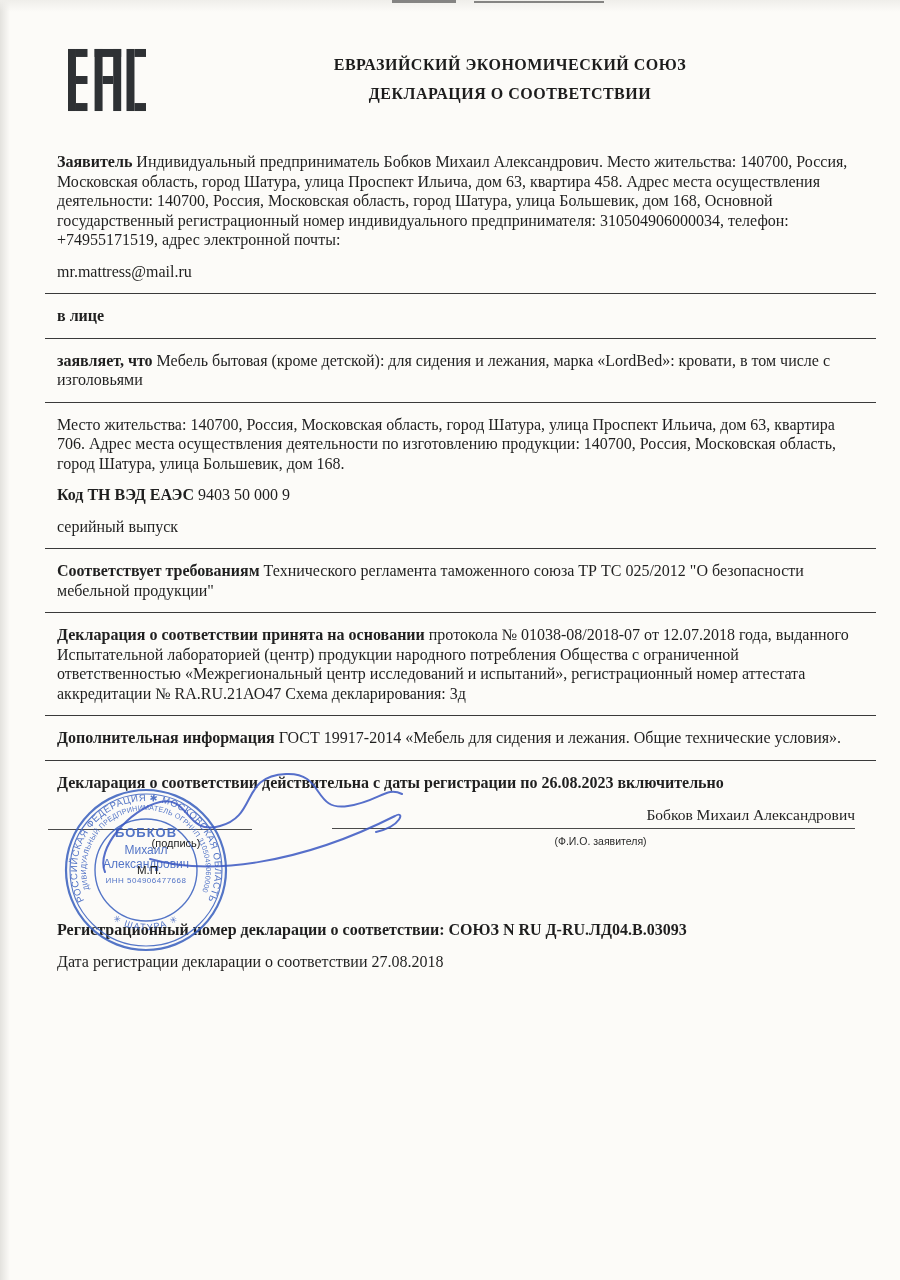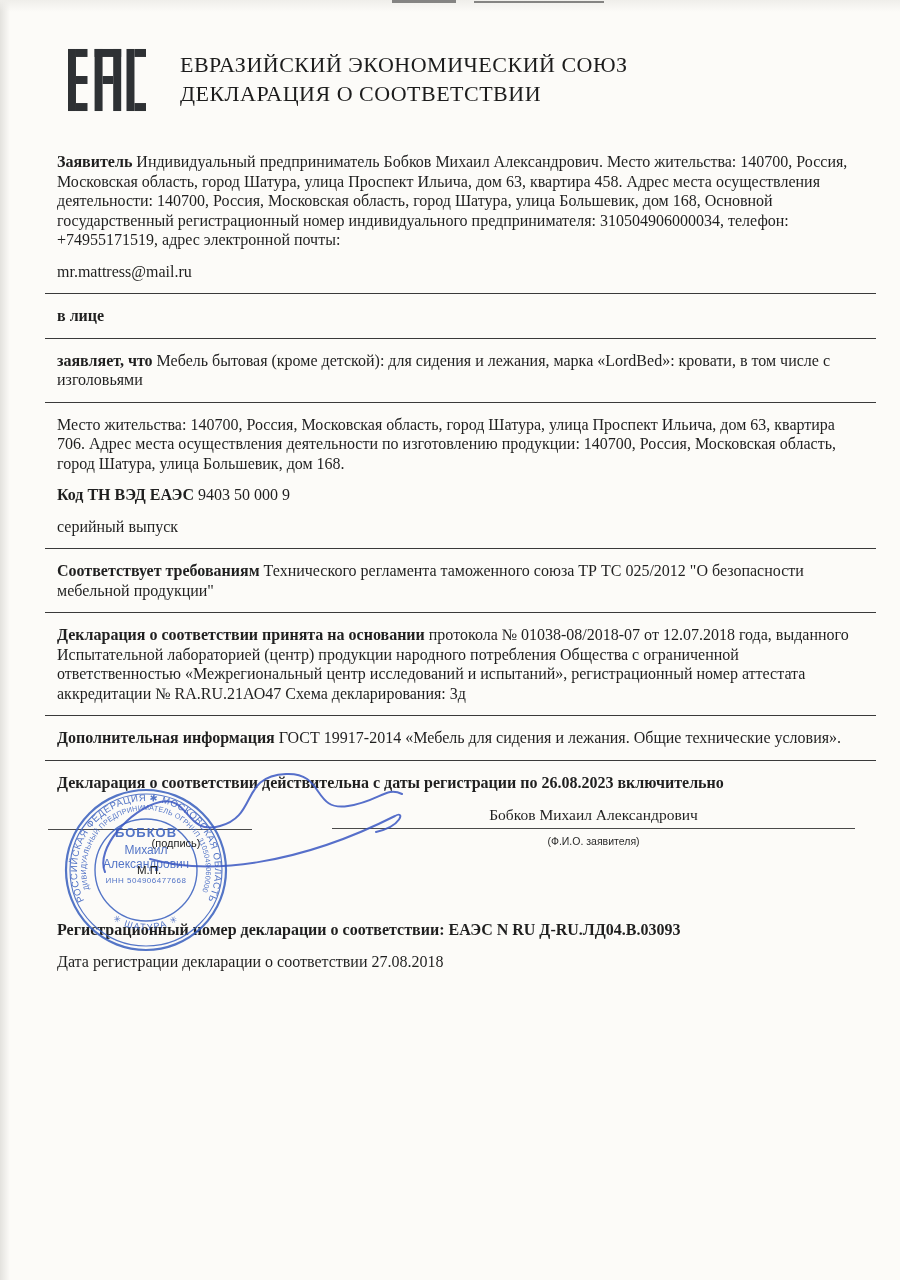--- a/index.html
+++ b/index.html
@@ -18,22 +18,22 @@
     content:"";position:absolute;left:0;top:0;width:900px;height:12px;
     background:linear-gradient(180deg,#efeeea,rgba(255,255,255,0));z-index:0;
   }
   .artifact{position:absolute;background:#2b2b2b;opacity:.55;z-index:1;}
 
   
   .logo{position:absolute;left:68px;top:45px;width:78px;height:70px;z-index:2;}
   .logo svg{width:100%;height:100%;}
 
   .titles{
-    position:absolute;left:180px;top:50px;width:660px;
-    font-weight:normal;font-size:22px;line-height:29px;letter-spacing:.5px;z-index:2;
+    position:absolute;left:180px;top:50px;width:660px;text-align:center;
+    font-weight:bold;font-size:16px;line-height:29px;letter-spacing:.5px;z-index:2;
     color:#1c1c1c;
   }
 
   .doc{
     position:absolute;left:45px;top:140px;width:831px;
     font-size:16px;line-height:19.5px;z-index:2;
   }
   .doc p{margin:12px;}
   .b{font-weight:bold;}
   .rule{border-top:1.8px solid #3a3a3a;margin:1px 0;height:0;}
@@ -47,25 +47,25 @@
   .podpis{
     position:absolute;left:76px;top:30px;width:110px;text-align:center;
     font-size:11px;color:#222;z-index:6;
     font-family:"Liberation Sans", sans-serif;
   }
   .mp{
     position:absolute;left:92px;top:57px;width:70px;text-align:left;
     font-size:11.5px;color:#222;z-index:6;font-family:"Liberation Sans", sans-serif;
   }
   .fio-name{
-    position:absolute;left:287px;top:1px;width:523px;height:23px;text-align:center;
+    position:absolute;left:287px;top:1px;width:523px;height:23px;text-align:right;
     font-size:15.5px;border-bottom:1.4px solid #4a4a4a;z-index:3;
   }
   .fio-label{
-    position:absolute;left:287px;top:28px;width:523px;text-align:center;
+    position:absolute;left:294px;top:28px;width:523px;text-align:center;
     font-size:10.5px;color:#2a2a2a;z-index:3;
     font-family:"Liberation Sans", sans-serif;
   }
   .stamp{position:absolute;left:13px;top:-16px;width:178px;height:178px;z-index:4;opacity:.88;}
   .signature-svg{position:absolute;left:45px;top:-40px;width:320px;height:115px;z-index:5;opacity:.85;}
 
   .regline{margin-top:9px;font-weight:bold;font-size:16px;}
   .dateline{margin-top:11px;font-weight:normal;font-size:16px;}
 </style>
 </head>
@@ -178,20 +178,20 @@
     <svg class="signature-svg" viewBox="0 0 320 115" xmlns="http://www.w3.org/2000/svg">
       <g fill="none" stroke="#3a57c2" stroke-width="2" stroke-linecap="round">
         <path d="M 15 108 C 5 85, 40 45, 70 38 C 100 31, 95 72, 130 62 C 168 52, 150 12, 196 10 C 235 8, 222 48, 258 42 C 290 37, 296 22, 312 30"></path>
         <path d="M 60 95 C 120 112, 210 100, 305 52 C 315 46, 312 62, 286 68"></path>
       </g>
     </svg>
   </div>
 
   <p class="regline">
     <span>Регистрационный номер декларации о соответствии:</span>
-    <span>ЕАЭС N RU Д-RU.ЛД04.В.03093</span>
+    <span>СОЮЗ N RU Д-RU.ЛД04.В.03093</span>
   </p>
   <p class="dateline">
     <span>Дата регистрации декларации о соответствии</span>
     <span>27.08.2018</span>
   </p>
 
 </div>
 
 </body></html>

